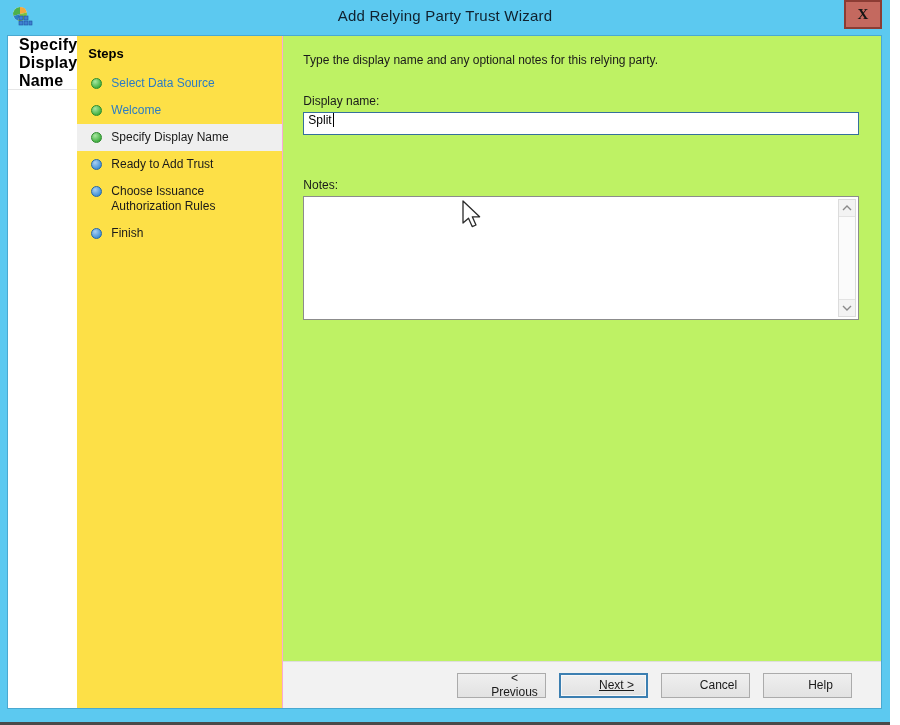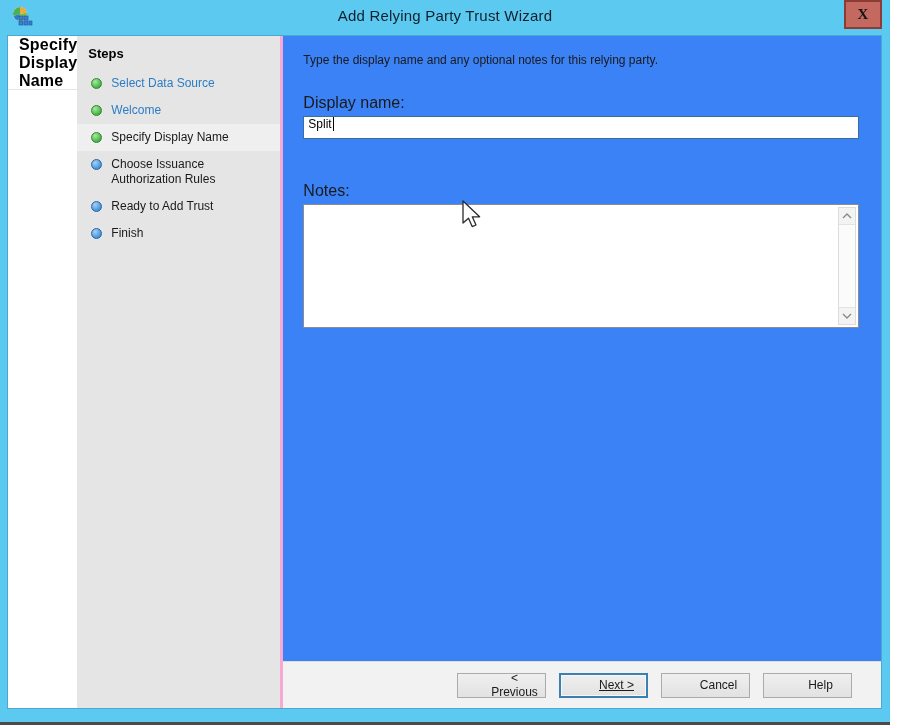--- a/index.html
+++ b/index.html
@@ -39,22 +39,22 @@
     height:53px;flex:0 0 53px;background:#fff;
     border-bottom:1px solid #E6E6E6;
     display:flex;align-items:center;padding-left:11px;
   }
   .page-header h1{
     margin:0;font-size:16px;font-weight:bold;color:#000;letter-spacing:.2px;
   }
   .content-row{flex:1;display:flex;min-height:0;}
   
   .sidebar{
-    width:206px;flex:0 0 206px;background:#e5e5e5;
-    border-right:3px solid #f9a8d4;box-sizing:border-box;padding-top:7px;
+    width:206px;flex:0 0 206px;background:#fde047;
+    border-right:1px solid #f9a8d4;box-sizing:border-box;padding-top:7px;
   }
   .steps-heading{font-size:13px;font-weight:bold;color:#000;padding:3px 0 9px 11px;}
   .step{
     display:flex;align-items:flex-start;gap:9px;
     padding:6px 6px 6px 14px;font-size:12px;line-height:15px;color:#1A1A1A;
   }
   .step .dot{
     width:9px;height:9px;border-radius:50%;margin-top:2px;flex:0 0 9px;
   }
   .dot.complete{
@@ -62,24 +62,24 @@
     border:1px solid #2E8B2E;
   }
   .dot.pending{
     background:radial-gradient(circle at 35% 30%,#A9CFF2,#3F8FD6 75%);
     border:1px solid #2566A8;
   }
   .step .label{max-width:125px;}
   .step.link .label{color:#2B7CC4;}
   .step.current{background:#EFEFEF;}
   
-  .right-col{flex:1;display:flex;flex-direction:column;background:#3b82f6;min-width:0;}
+  .right-col{flex:1;display:flex;flex-direction:column;background:#bef264;min-width:0;}
   .main-panel{flex:1;padding:17px 22px 0 20px;position:relative;}
   .instruction{font-size:12px;color:#1A1A1A;margin:0 0 27px 0;}
-  .field-label{font-size:16px;color:#1A1A1A;margin:0 0 4px 0;}
+  .field-label{font-size:12px;color:#1A1A1A;margin:0 0 4px 0;}
   .display-input{
     height:23px;background:#fff;border:1px solid #36709B;box-sizing:border-box;
     display:flex;align-items:flex-start;padding:0 4px;font-size:12px;color:#000;
     cursor:text;
   }
   .caret{width:1px;height:14px;background:#000;margin-left:1px;}
   .notes-label{margin-top:43px;}
   .notes-area{
     height:124px;background:#fff;border:1px solid #8C8C8C;box-sizing:border-box;
     position:relative;cursor:text;
@@ -165,25 +165,25 @@
         <div class="step link">
           <span class="dot complete"></span>
           <span class="label">Welcome</span>
         </div>
         <div class="step current">
           <span class="dot complete"></span>
           <span class="label">Specify Display Name</span>
         </div>
         <div class="step">
           <span class="dot pending"></span>
-          <span class="label">Choose Issuance Authorization Rules</span>
+          <span class="label">Ready to Add Trust</span>
         </div>
         <div class="step">
           <span class="dot pending"></span>
-          <span class="label">Ready to Add Trust</span>
+          <span class="label">Choose Issuance Authorization Rules</span>
         </div>
         <div class="step">
           <span class="dot pending"></span>
           <span class="label">Finish</span>
         </div>
       </div>
 
       <div class="right-col">
         <div class="main-panel">
           <p class="instruction">Type the display name and any optional notes for this relying party.</p>

